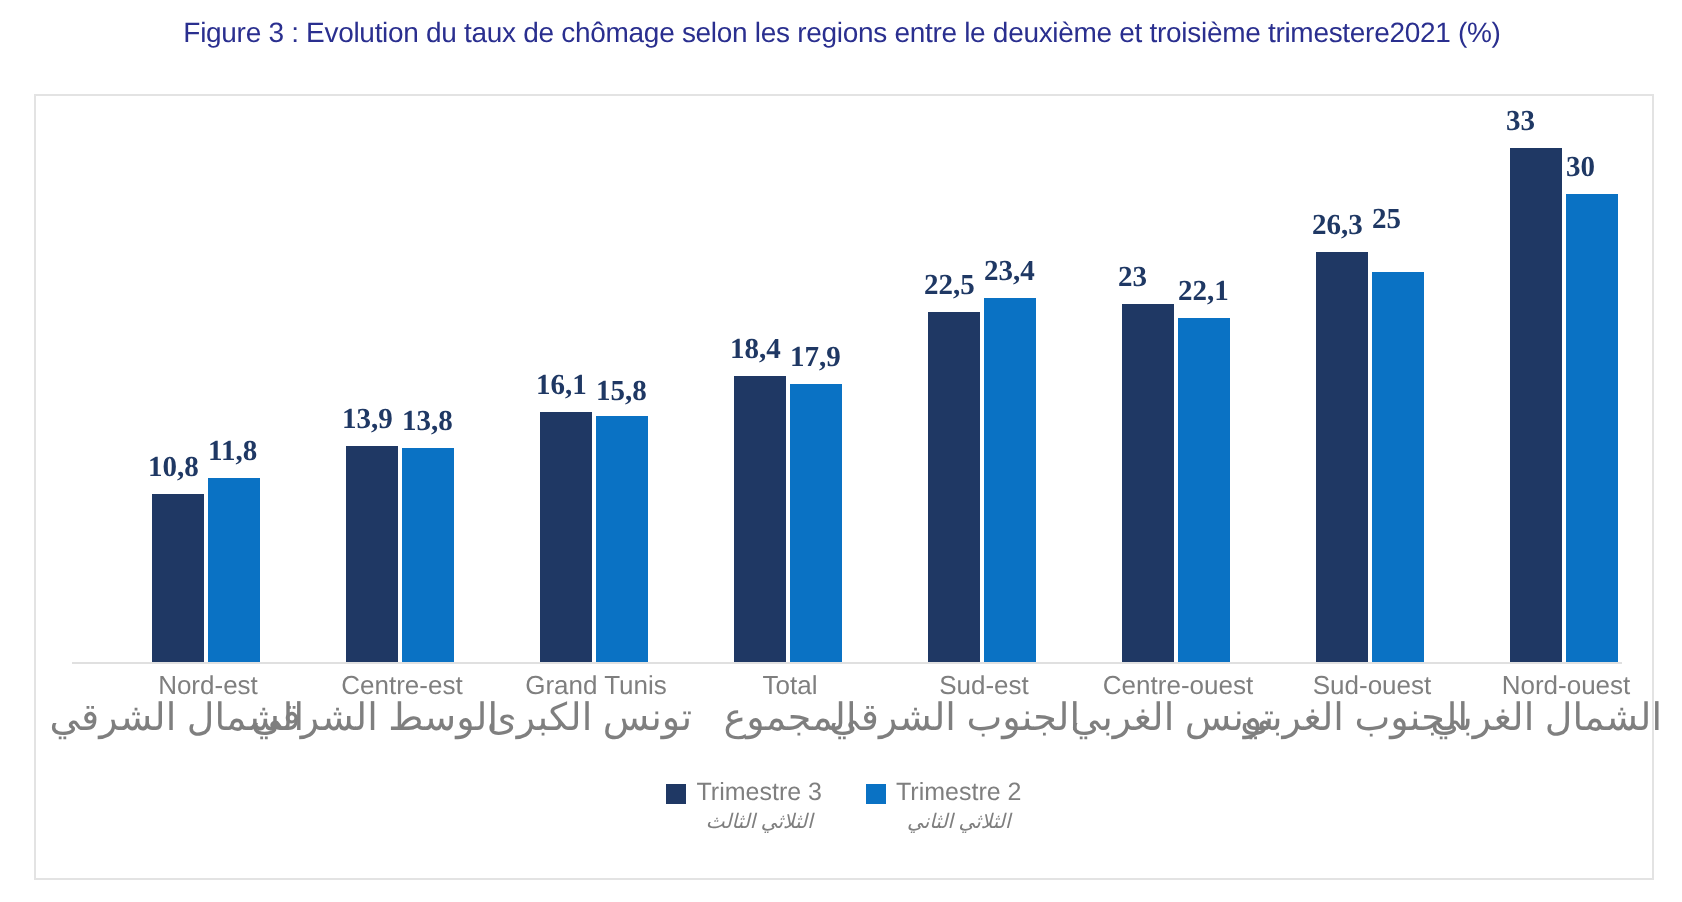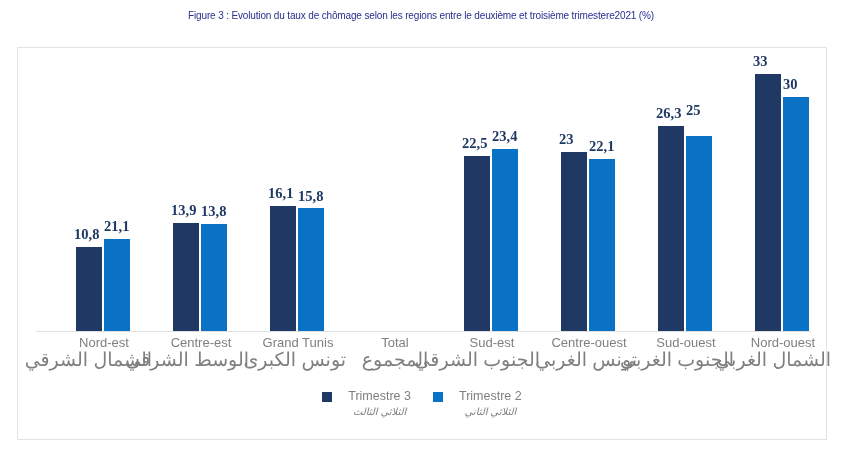--- a/index.html
+++ b/index.html
@@ -16,21 +16,21 @@
   }
 
   #figure-title {
     position: absolute;
     left: 28px;
     top: 6px;
     width: 786px;
     text-align: center;
     color: #2a2f8f;
     font-family: "Liberation Sans", sans-serif;
-    font-size: 10px;
+    font-size: 14px;
     line-height: 20px;
     letter-spacing: -0.15px;
   }
 
   #chart-frame {
     position: absolute;
     left: 17px;
     top: 47px;
     width: 810px;
     height: 393px;
@@ -117,21 +117,21 @@
     top: 341px;
     width: 808px;
     display: flex;
     justify-content: center;
     align-items: flex-start;
     gap: 22px;
   }
   .legend-item {
     display: flex;
     align-items: flex-start;
-    gap: 16px;
+    gap: 5px;
   }
   .legend-swatch {
     width: 10px;
     height: 10px;
     margin-top: 3px;
     flex: 0 0 auto;
   }
   .legend-text {
     color: #7f7f7f;
     font-family: "Liberation Sans", sans-serif;
@@ -152,39 +152,45 @@
 
 <div id="figure-title">Figure 3 : Evolution du taux de chômage selon les regions entre le deuxième et troisième trimestere2021 (%)</div>
 
 <div id="chart-frame">
 
   <div id="plot-area">
     <div id="axis-line"></div>
 
     <div class="bar-group" style="left:58px;width:56px;">
       <div class="bar-label s1" style="bottom:90px;">10,8</div>
-      <div class="bar-label s2" style="bottom:98px;">21,1</div>
+      <div class="bar-label s2" style="bottom:98px;">11,8</div>
       <div class="bar s1" style="height:84px;"></div>
       <div class="bar s2" style="height:92px;"></div>
     </div>
 
     <div class="bar-group" style="left:155px;width:56px;">
       <div class="bar-label s1" style="bottom:114px;">13,9</div>
       <div class="bar-label s2" style="bottom:113px;">13,8</div>
       <div class="bar s1" style="height:108px;"></div>
       <div class="bar s2" style="height:107px;"></div>
     </div>
 
     <div class="bar-group" style="left:252px;width:56px;">
       <div class="bar-label s1" style="bottom:131px;">16,1</div>
       <div class="bar-label s2" style="bottom:128px;">15,8</div>
       <div class="bar s1" style="height:125px;"></div>
       <div class="bar s2" style="height:123px;"></div>
     </div>
 
+    <div class="bar-group" style="left:349px;width:56px;">
+      <div class="bar-label s1" style="bottom:149px;">18,4</div>
+      <div class="bar-label s2" style="bottom:145px;">17,9</div>
+      <div class="bar s1" style="height:143px;"></div>
+      <div class="bar s2" style="height:139px;"></div>
+    </div>
 
     <div class="bar-group" style="left:446px;width:56px;">
       <div class="bar-label s1" style="bottom:181px;">22,5</div>
       <div class="bar-label s2" style="bottom:188px;">23,4</div>
       <div class="bar s1" style="height:175px;"></div>
       <div class="bar s2" style="height:182px;"></div>
     </div>
 
     <div class="bar-group" style="left:543px;width:56px;">
       <div class="bar-label s1" style="bottom:185px;">23</div>

